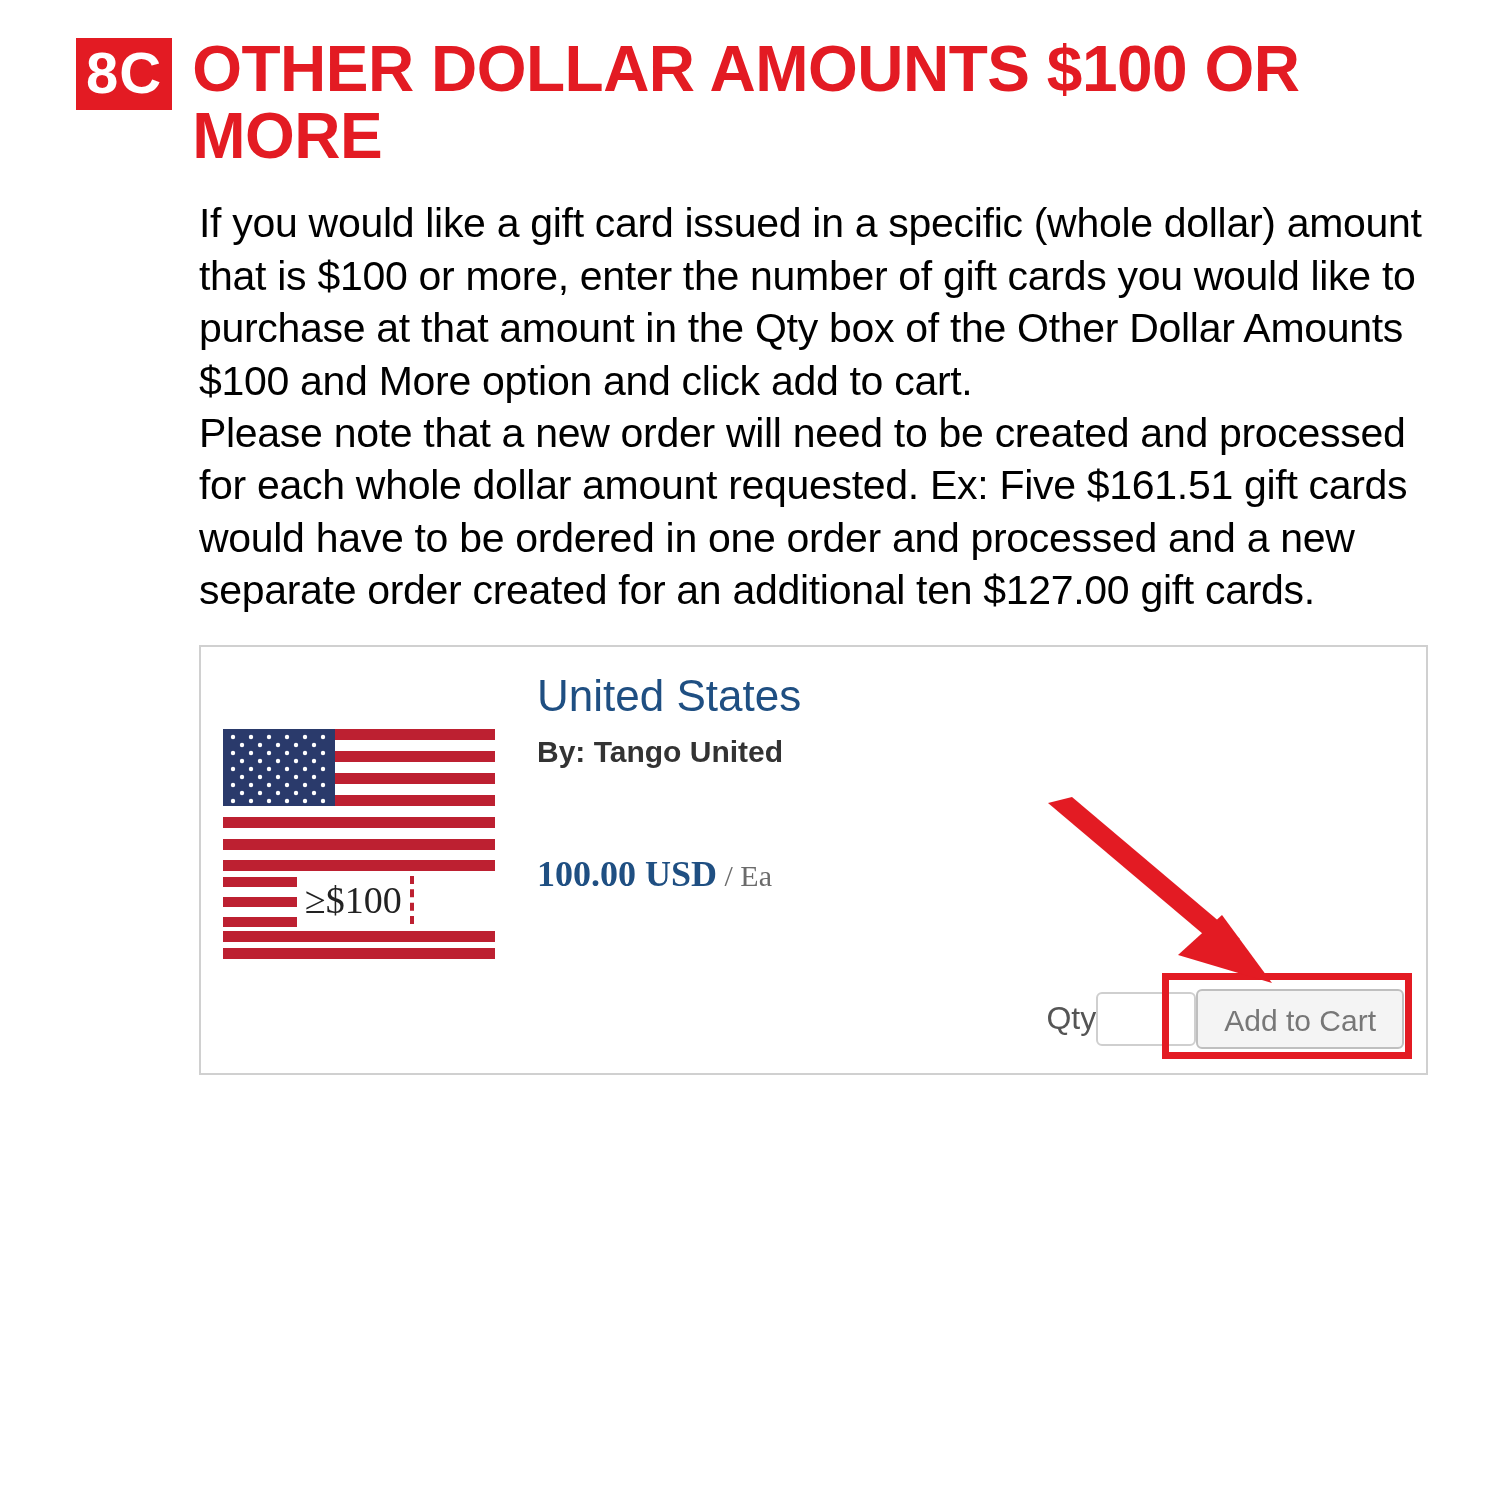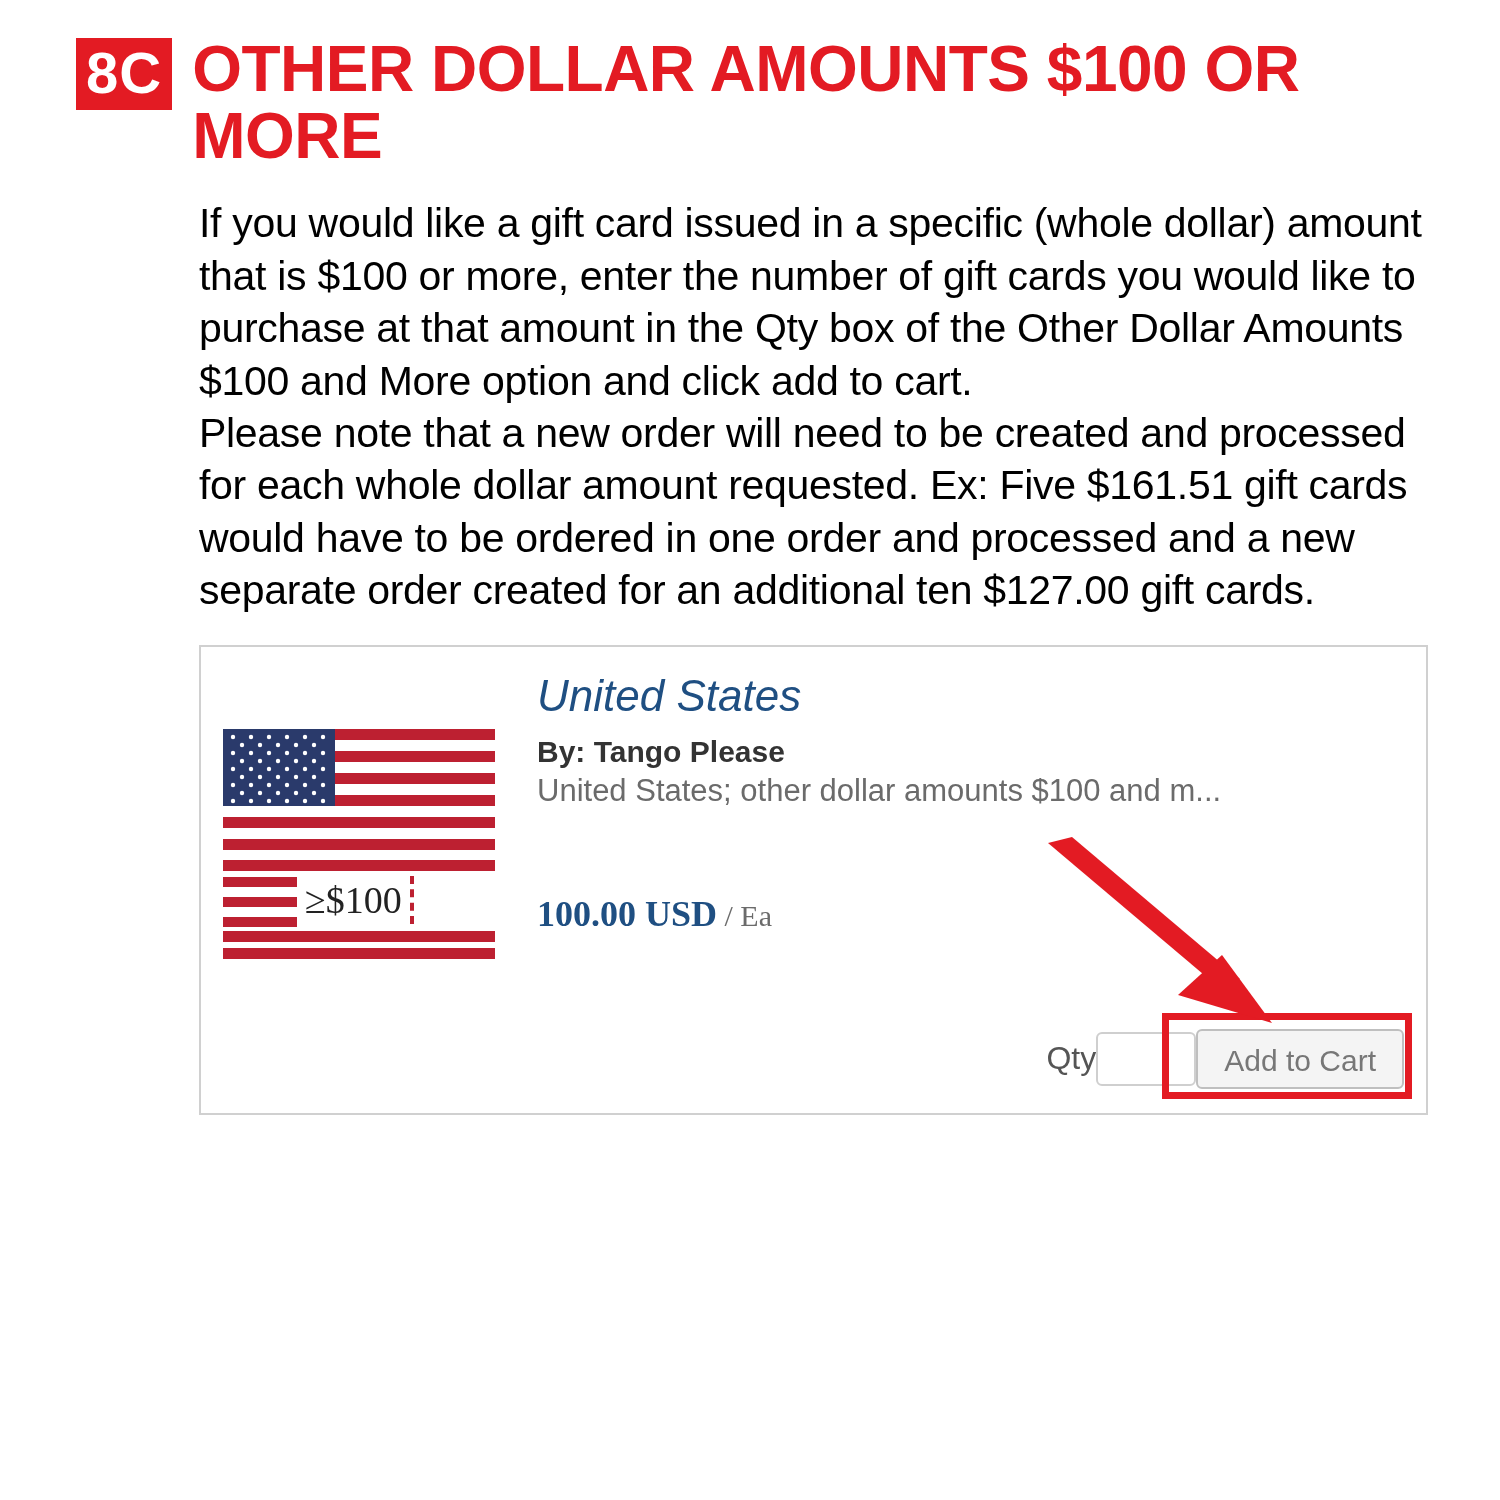--- a/index.html
+++ b/index.html
@@ -101,21 +101,20 @@
 
   .info-col {
     flex: 1;
     padding-top: 6px;
   }
   .prod-title {
     font-family: "Segoe UI", Arial, sans-serif;
     color: #1f4f82;
     font-size: 44px;
     font-weight: 400;
-    font-style: italic;
   }
   .prod-by {
     font-family: "Segoe UI", Arial, sans-serif;
     margin-top: 14px;
     font-size: 30px;
     font-weight: 700;
     color: #333;
   }
   .prod-desc {
     font-family: "Segoe UI", Arial, sans-serif;
@@ -287,23 +286,22 @@
               <rect x="0" y="2" width="272" height="11"></rect>
               <rect x="0" y="19" width="272" height="11"></rect>
             </g>
           </svg>
         </div>
       </div>
 
       <div class="info-col">
         <div class="prod-title">United States</div>
         <div class="prod-by">
-          <span>By: </span><span>Tango Please</span>
+          <span>By: </span><span>Tango United</span>
         </div>
-        <div class="prod-desc">United States; other dollar amounts $100 and m...</div>
 
         <div class="price-row">
           <span>100.00 USD</span><span class="price-unit"> / Ea</span>
         </div>
 
         <div class="cart-row">
           <span class="qty-label">Qty</span>
           <input class="qty-input" type="text" value="" style="">
           <button class="add-btn">Add to Cart</button>
         </div>

